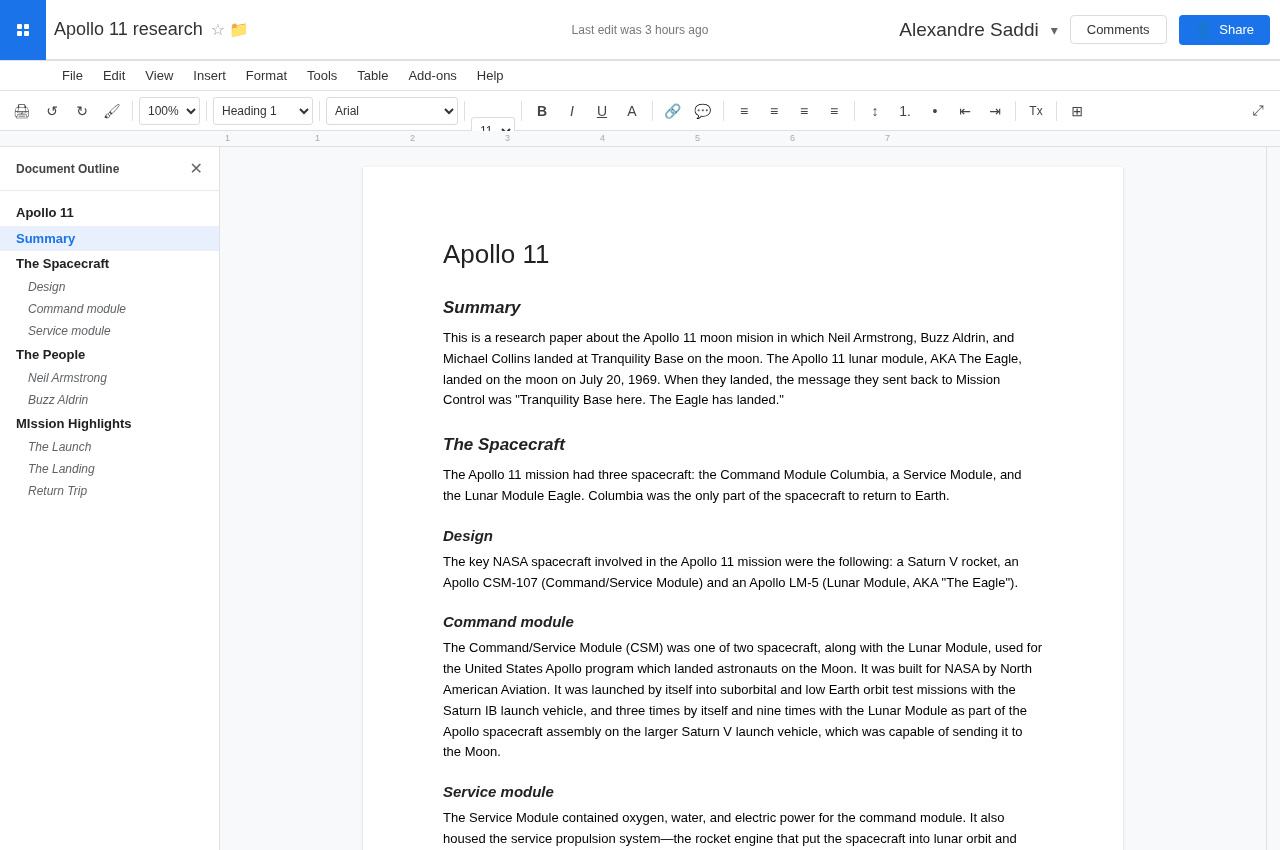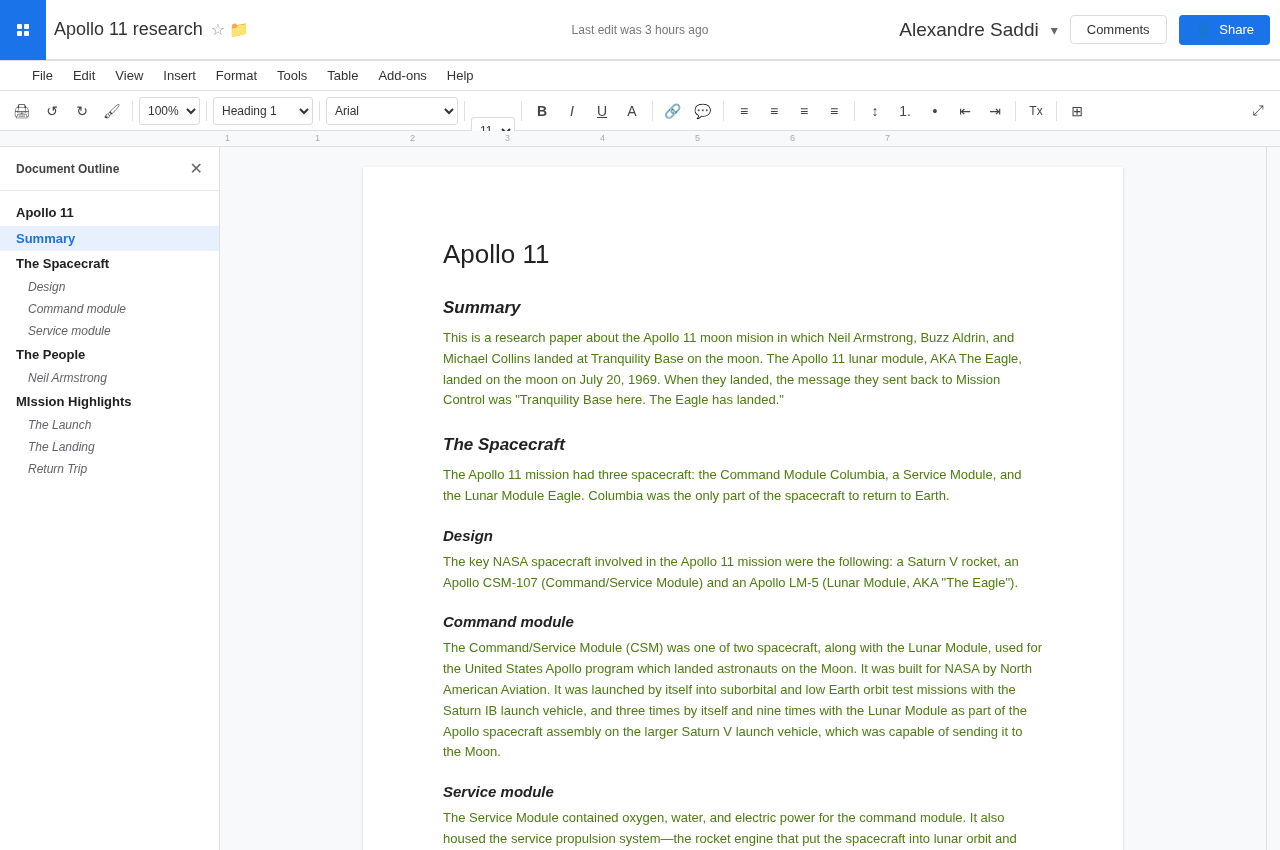--- a/index.html
+++ b/index.html
@@ -30,21 +30,21 @@
       border: none; border-radius: 4px; cursor: pointer; font-size: 13px;
       display: flex; align-items: center; gap: 6px;
     }
 
     
     .menu-bar {
       height: 30px;
       background: #fff;
       display: flex;
       align-items: center;
-      padding: 0 24px;
+      padding: 0 54px;
       border-bottom: 1px solid #e0e0e0;
       gap: 4px;
     }
     .menu-item {
       padding: 4px 8px; cursor: pointer; border-radius: 3px; font-size: 13px; color: #333;
     }
 
     
     .toolbar {
       height: 40px;
@@ -152,21 +152,21 @@
       font-size: 15px;
       font-weight: bold;
       font-style: italic;
       color: #222;
       margin-bottom: 8px;
       margin-top: 20px;
     }
     .doc-p {
       font-size: 13px;
       line-height: 1.6;
-      color: #4d7c0f;
+      color: #000000;
       margin-bottom: 14px;
     }
 
     
     .doc-area::-webkit-scrollbar { width: 8px; }
     .doc-area::-webkit-scrollbar-track { background: #f1f3f4; }
     .doc-area::-webkit-scrollbar-thumb { background: #bdc1c6; border-radius: 4px; }
 
     
     .right-sidebar {
@@ -301,20 +301,21 @@
         <span style="display:inline-block;margin-left:4px;">
           
         </span>
       </div>
       <div class="outline-h2">The Spacecraft</div>
       <div class="outline-h3">Design</div>
       <div class="outline-h3">Command module</div>
       <div class="outline-h3">Service module</div>
       <div class="outline-h2">The People</div>
       <div class="outline-h3">Neil Armstrong</div>
+      <div class="outline-h3">Buzz Aldrin</div>
       <div class="outline-h2">MIssion Highlights</div>
       <div class="outline-h3">The Launch</div>
       <div class="outline-h3">The Landing</div>
       <div class="outline-h3">Return Trip</div>
     </div>
   </div>
 
   <div class="doc-area">
     <div class="doc-page">
       <h1 class="doc-title">Apollo 11</h1>

